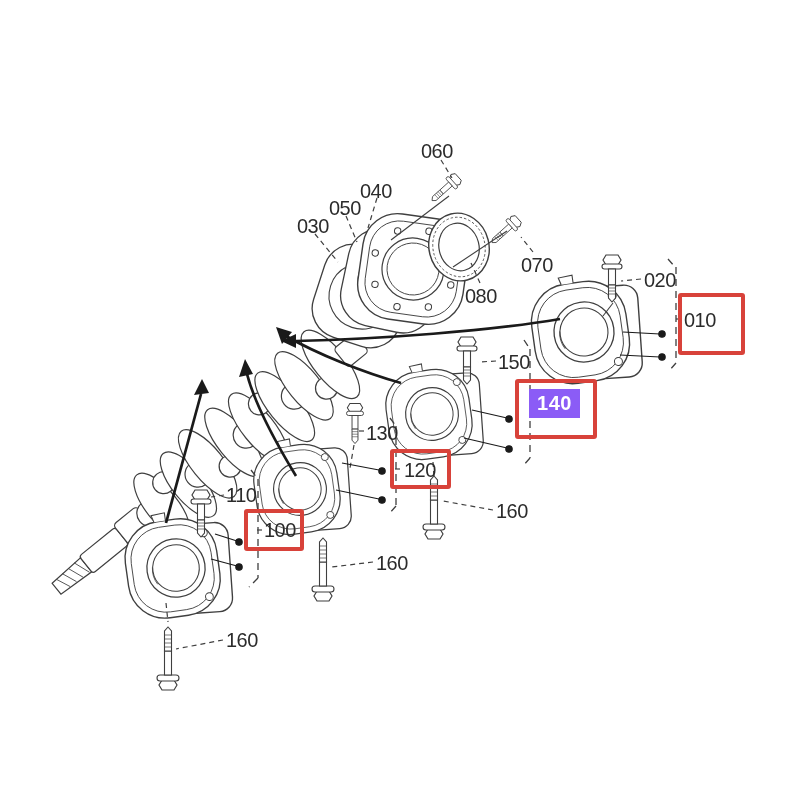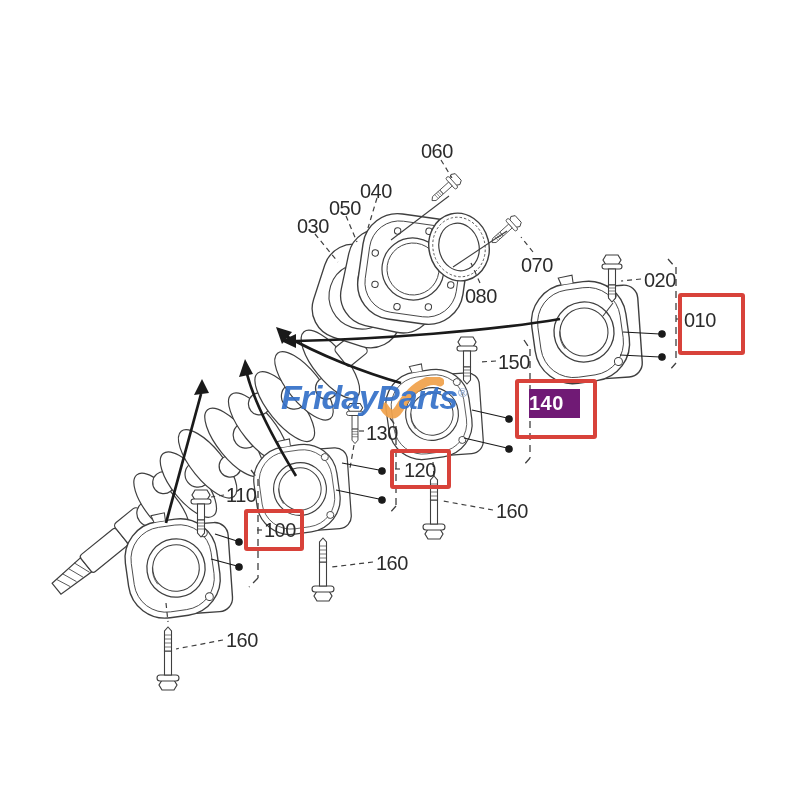--- a/index.html
+++ b/index.html
@@ -8,21 +8,21 @@
   svg.diagram { position:absolute; left:0; top:0; z-index:1; }
 
   .part-label {
     position:absolute; z-index:2; font-size:21px; color:#2b2b2b;
     letter-spacing:-0.5px; transform:scaleX(0.95); transform-origin:left top;
     white-space:nowrap;
   }
   .red-box { position:absolute; z-index:4; border:4px solid #d8423a; border-radius:3px; background:transparent; }
   .badge {
     position:absolute; left:529px; top:389px; width:51px; height:29px; z-index:3;
-    background:#701a75; color:#fff; display:flex; align-items:center; justify-content:flex-start;
+    background:#8b5cf6; color:#fff; display:flex; align-items:center; justify-content:center;
     font-size:20px; font-weight:bold; letter-spacing:0.5px;
   }
   .watermark {
     position:absolute; left:281px; top:378px; z-index:2; white-space:nowrap;
     font-style:italic; font-weight:bold; font-size:34px; letter-spacing:-1px;
     color:#3470c8; opacity:0.92;
   }
   .wm-text { position:relative; z-index:1; }
   .wm-check { position:absolute; left:97px; top:-1px; z-index:0; }
   .wm-reg { font-size:13px; vertical-align:super; color:#8fa8cf; font-style:normal; margin-left:1px; }
@@ -192,26 +192,20 @@
       <path d="M166,523 C180,470 192,428 201,394"></path>
       <g stroke="none" fill="#1a1a1a">
         <polygon points="281,341 296,334 296,348"></polygon>
         <polygon points="276,327 292,332 282,344"></polygon>
         <polygon points="245,359 239,377 253,374"></polygon>
         <polygon points="202,379 194,395 209,393"></polygon>
       </g>
     </g>
   </svg>
 
-  <div class="watermark">
-    <svg class="wm-check" width="66" height="48" viewBox="0 0 66 48">
-      <path d="M6,30 Q14,43 21,32 Q32,12 48,5 Q56,2 62,5" fill="none" stroke="#f0a14a" stroke-width="9" stroke-linecap="round"></path>
-    </svg>
-    <span class="wm-text"><span>Friday</span><span>Parts</span><span class="wm-reg">®</span></span>
-  </div>
 
   <div class="part-label" style="left:421px;top:139px">060</div>
   <div class="part-label" style="left:360px;top:179px">040</div>
   <div class="part-label" style="left:329px;top:196px">050</div>
   <div class="part-label" style="left:297px;top:214px">030</div>
   <div class="part-label" style="left:521px;top:253px">070</div>
   <div class="part-label" style="left:465px;top:284px">080</div>
   <div class="part-label" style="left:644px;top:268px">020</div>
   <div class="part-label" style="left:684px;top:308px">010</div>
   <div class="part-label" style="left:498px;top:350px">150</div>

